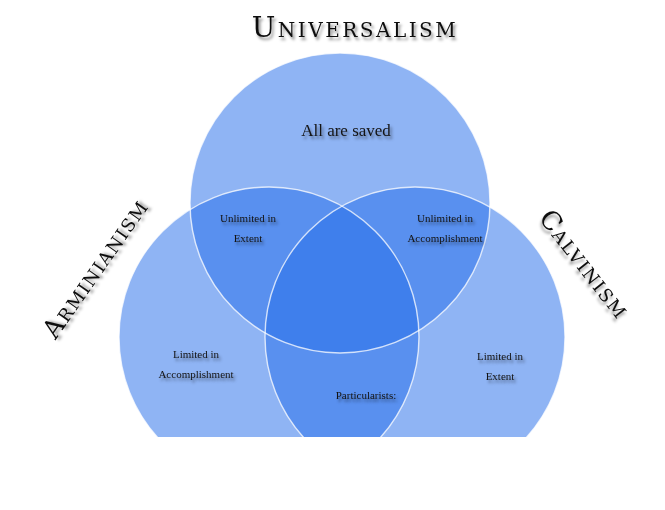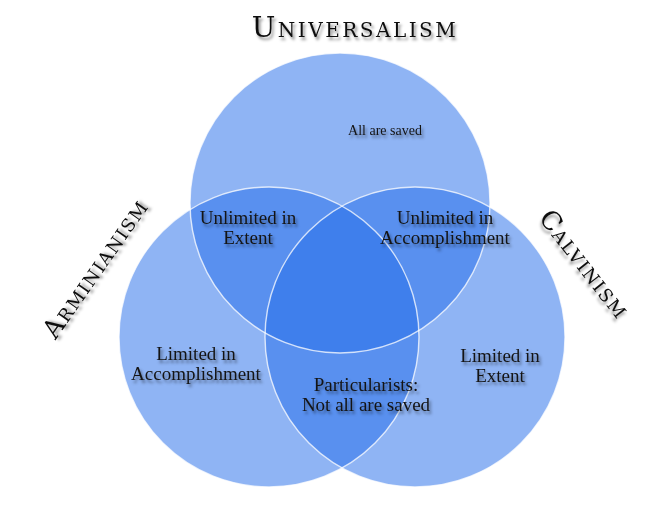--- a/index.html
+++ b/index.html
@@ -3,21 +3,21 @@
 <meta charset="utf-8">
 <style>
   html, body {
     margin: 0;
     padding: 0;
     background: #ffffff;
   }
   .stage {
     position: relative;
     width: 665px;
-    height: 510px;
+    height: 437px;
     background: #ffffff;
     overflow: hidden;
     font-family: "Liberation Serif", "DejaVu Serif", serif;
   }
   .venn-svg {
     position: absolute;
     left: 0;
     top: 0;
   }
   .venn-fill {
@@ -54,29 +54,29 @@
     letter-spacing: 1.5px;
     left: 585px;
     top: 264px;
     transform: translate(-50%, -50%) rotate(52deg);
   }
   .region-label {
     position: absolute;
     transform: translate(-50%, -50%);
     text-align: center;
     color: #141414;
-    font-size: 19px;
+    font-size: 11px;
     line-height: 20px;
     white-space: nowrap;
     text-shadow: 2px 3px 3px rgba(0,0,0,0.42);
   }
   .region-label span {
     display: block;
   }
-  .lbl-all-saved        { left: 346px; top: 131px; font-size: 14px; margin-left: 39px; }
+  .lbl-all-saved        { left: 346px; top: 131px; font-size: 17px; }
   .lbl-unlim-extent     { left: 248px; top: 228px; }
   .lbl-unlim-accomp     { left: 445px; top: 228px; }
   .lbl-lim-accomp       { left: 196px; top: 364px; }
   .lbl-lim-extent       { left: 500px; top: 366px; }
   .lbl-particularists   { left: 366px; top: 395px; }
 </style>
 </head>
 <body>
 
 <div class="stage">
@@ -115,16 +115,15 @@
     <span>Accomplishment</span>
   </div>
 
   <div class="region-label lbl-lim-extent">
     <span>Limited in</span>
     <span>Extent</span>
   </div>
 
   <div class="region-label lbl-particularists">
     <span>Particularists:</span>
-    <span>Not all are saved</span>
   </div>
 
 </div>
 
 </body></html>

